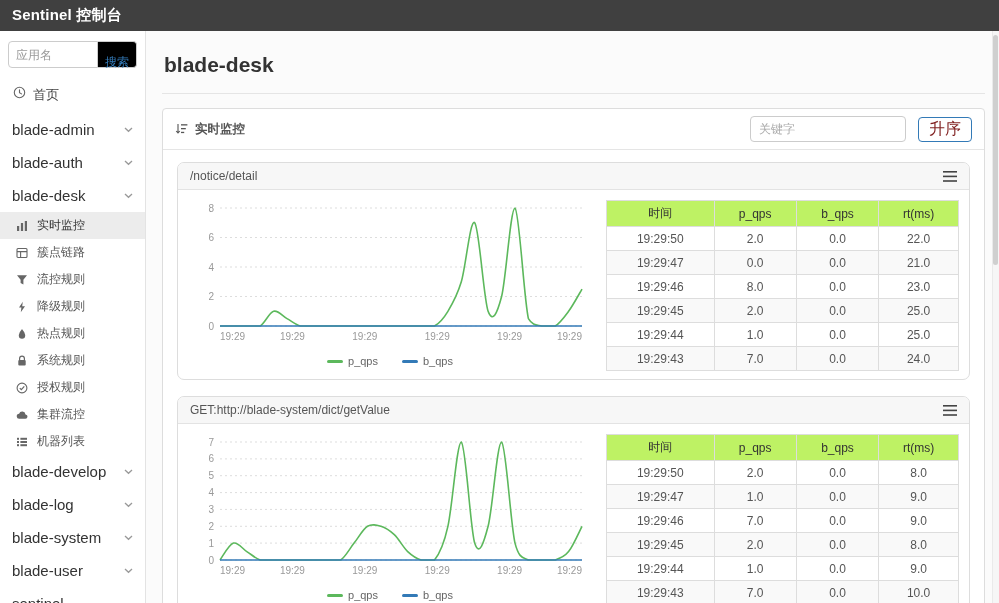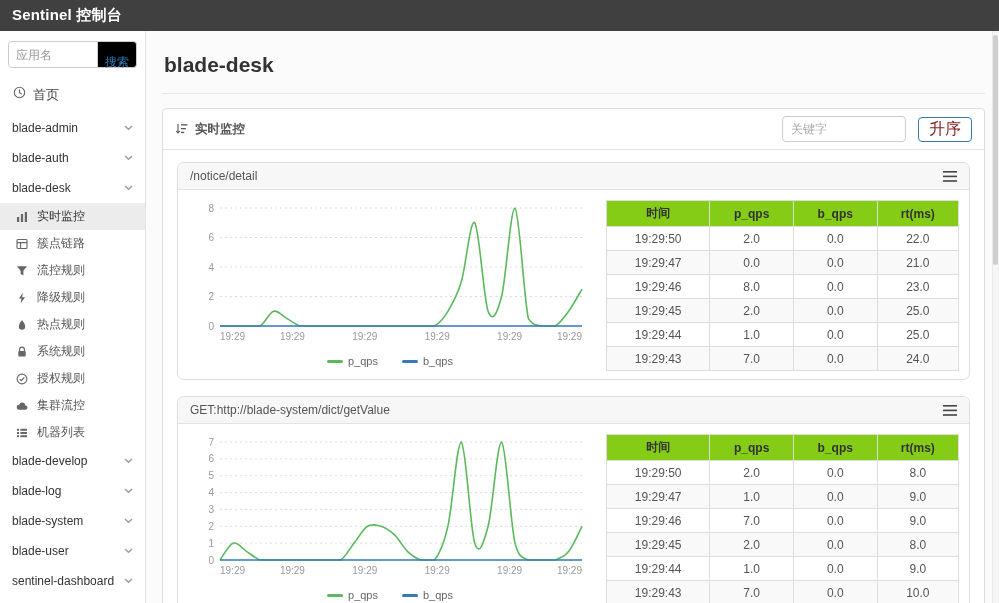--- a/index.html
+++ b/index.html
@@ -8,48 +8,48 @@
   .topbar{height:31px;background:#3178be;display:flex;align-items:center;padding:0 12px}
   .brand{color:#fff;font-size:15px;font-weight:bold;letter-spacing:.2px}
   .layout{display:flex;height:572px}
   
   .sidebar{width:146px;flex:none;background:#fff;border-right:1px solid #e3e3e3;overflow:hidden}
   .search-row{display:flex;margin:10px 8px 10px}
   .search-input{flex:1;width:50px;height:27px;border:1px solid #ccc;border-radius:4px 0 0 4px;padding:0 7px;font-size:12px;color:#555;outline:none;background:#fff}
   .search-input::placeholder{color:#999}
   .search-btn{height:27px;border:1px solid #ccc;border-left:none;background:#000000;border-radius:0 4px 4px 0;font-size:12px;color:#337ab7;padding:12px 7px;cursor:pointer;white-space:nowrap}
   .side-home{display:flex;align-items:flex-start;gap:7px;padding:8px 12px 9px;font-size:13px;color:#444;cursor:pointer}
-  .side-group{display:flex;justify-content:space-between;padding:8px 12px;font-size:12px;color:#333;cursor:pointer}
+  .side-group{display:flex;justify-content:space-between;padding:8px 12px;font-size:15px;color:#333;cursor:pointer}
   .side-sub-item{display:flex;align-items:center;gap:8px;padding:5px 6px 5px 15px;font-size:12px;color:#555;cursor:pointer}
   .side-sub-item.active{background:#ececec;color:#333}
   .sicon{width:14px;display:inline-flex;justify-content:center;align-items:center}
   .chev{display:inline-flex;align-items:center}
   
   .main{flex:1;background:#fbfbfb;padding:16px 14px 0 16px;overflow:hidden}
   .page-title{font-size:21px;font-weight:bold;color:#333;margin:6px 0 16px 2px}
   .main hr{border:none;border-top:1px solid #e5e5e5;margin:0 0 14px}
   .panel{background:#fff;border:1px solid #ddd;border-radius:4px}
   .panel-head{display:flex;align-items:center;padding:7px 12px;border-bottom:1px solid #e5e5e5}
   .panel-title{font-size:12.5px;font-weight:bold;color:#555;margin-left:7px}
   .panel-right{margin-left:auto;display:flex;align-items:center;gap:12px}
-  .keyword-input{width:124px;height:26px;border:1px solid #ccc;border-radius:4px;padding:0 8px;font-size:12px;outline:none;color:#555}
+  .keyword-input{width:156px;height:26px;border:1px solid #ccc;border-radius:4px;padding:0 8px;font-size:12px;outline:none;color:#555}
   .keyword-input::placeholder{color:#aaa}
   .sort-btn{height:25px;padding:0 10px;background:#fff;border:1px solid #337ab7;color:#7f1d1d;border-radius:4px;font-size:16px;cursor:pointer}
   .panel-body{padding:12px 14px}
   .chart-card{border:1px solid #ddd;border-radius:7px;margin-bottom:16px;background:#fff;overflow:hidden}
   .card-head{display:flex;align-items:center;justify-content:space-between;background:#f7f7f7;border-bottom:1px solid #e3e3e3;padding:6px 12px;font-size:12px;color:#555}
   .burger{cursor:pointer;display:inline-flex;align-items:center}
   .card-body{display:flex;padding:10px 10px 8px;align-items:flex-start}
   .chart-area{flex:none;width:404px;text-align:center}
   .legend{display:flex;justify-content:center;gap:24px;margin-top:4px;font-size:11px;color:#666;align-items:center}
   .lg-item{display:inline-flex;align-items:center;cursor:pointer}
   .lg-mark{display:inline-block;width:16px;height:3px;border-radius:2px;margin-right:5px}
   .qps-table{flex:1;margin-left:14px;border-collapse:collapse;font-size:12px;color:#555;table-layout:fixed}
   .qps-table th,.qps-table td{border:1px solid #ddd;text-align:center;padding:4px 6px;height:24px;overflow:hidden}
-  .qps-table th{color:#333;font-weight:bold;background:#84cc16}
+  .qps-table th{color:#333;font-weight:normal;background:#bef264}
   .qps-table tbody tr:nth-child(even){background:#f9f9f9}
   
   .scrollbar{position:absolute;top:31px;right:0;width:7px;height:572px;background:#f6f6f6;border-left:1px solid #eaeaea}
   .scroll-thumb{position:absolute;top:4px;right:1px;width:5px;height:230px;border-radius:3px;background:#cfcfcf}
 </style>
 </head>
 <body>
 
 <header class="topbar" style="background: #404040;">
   <span class="brand">Sentinel 控制台</span>

